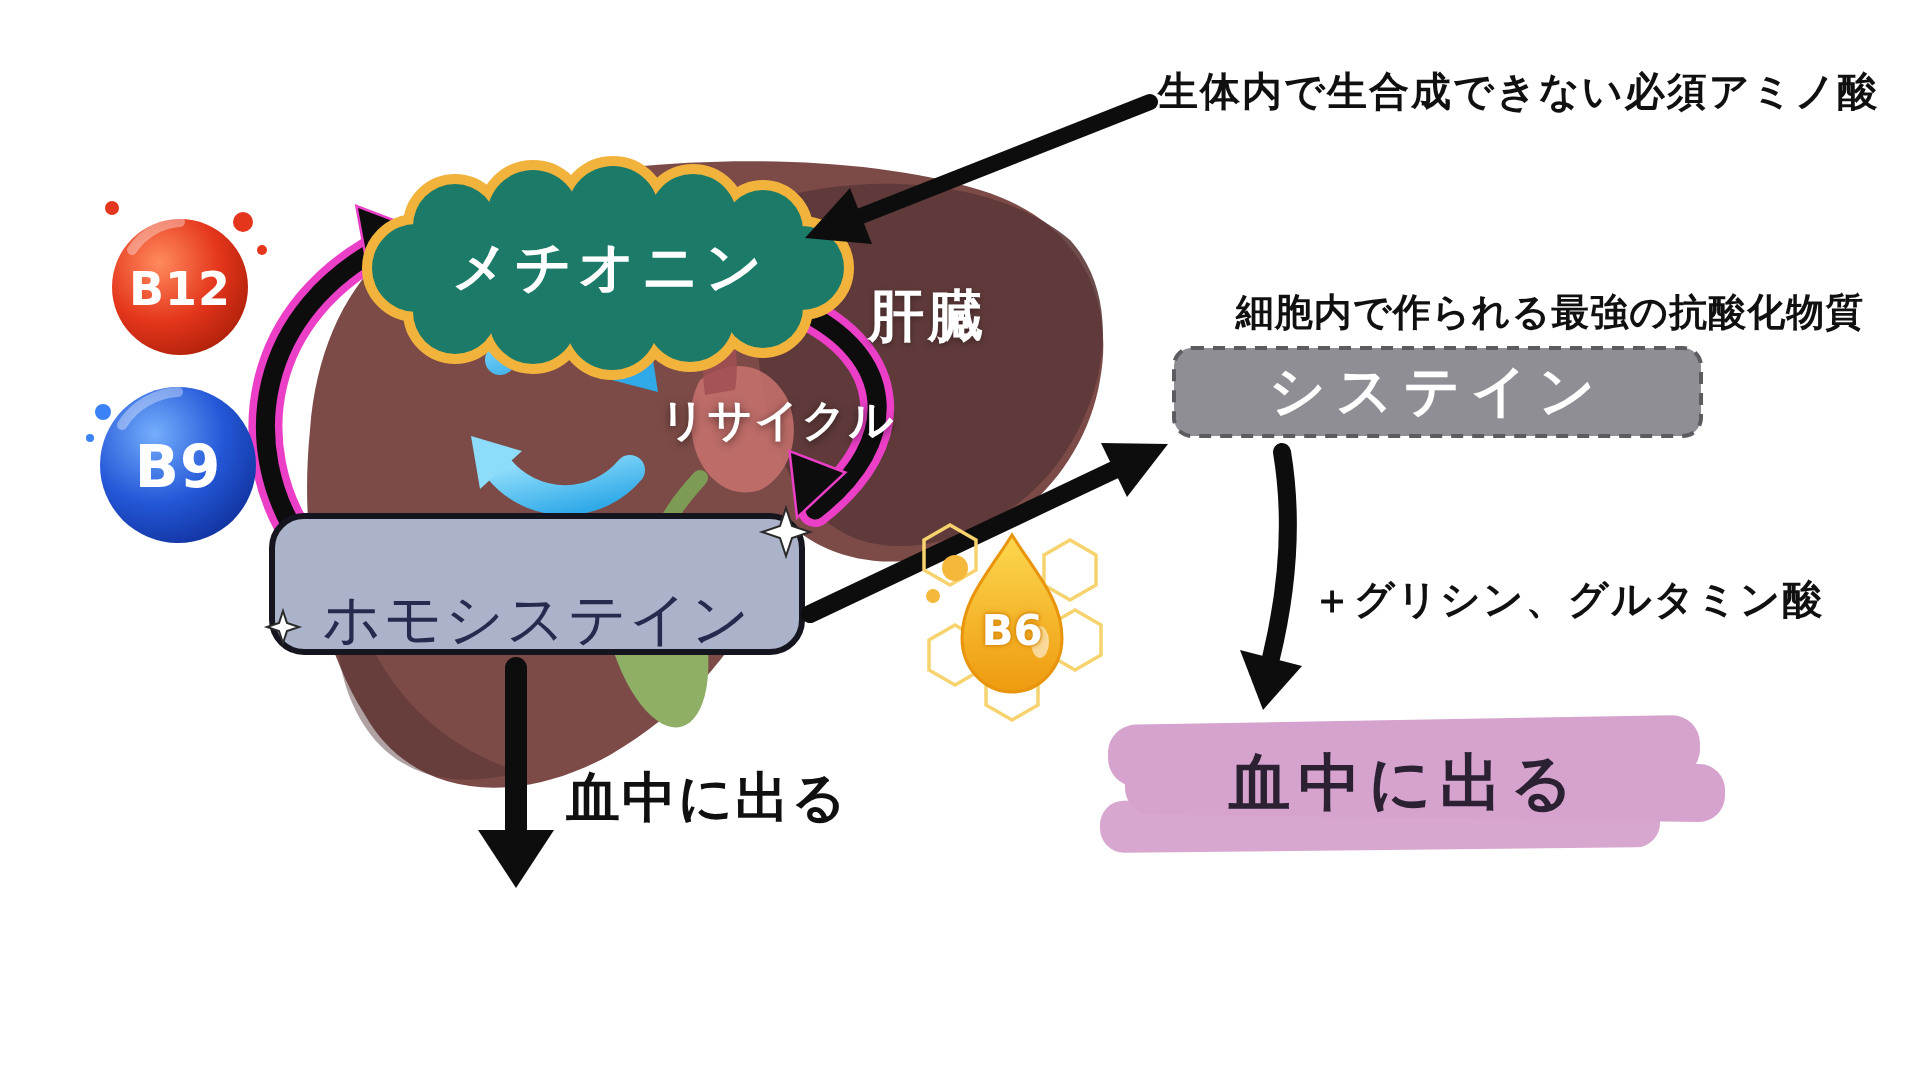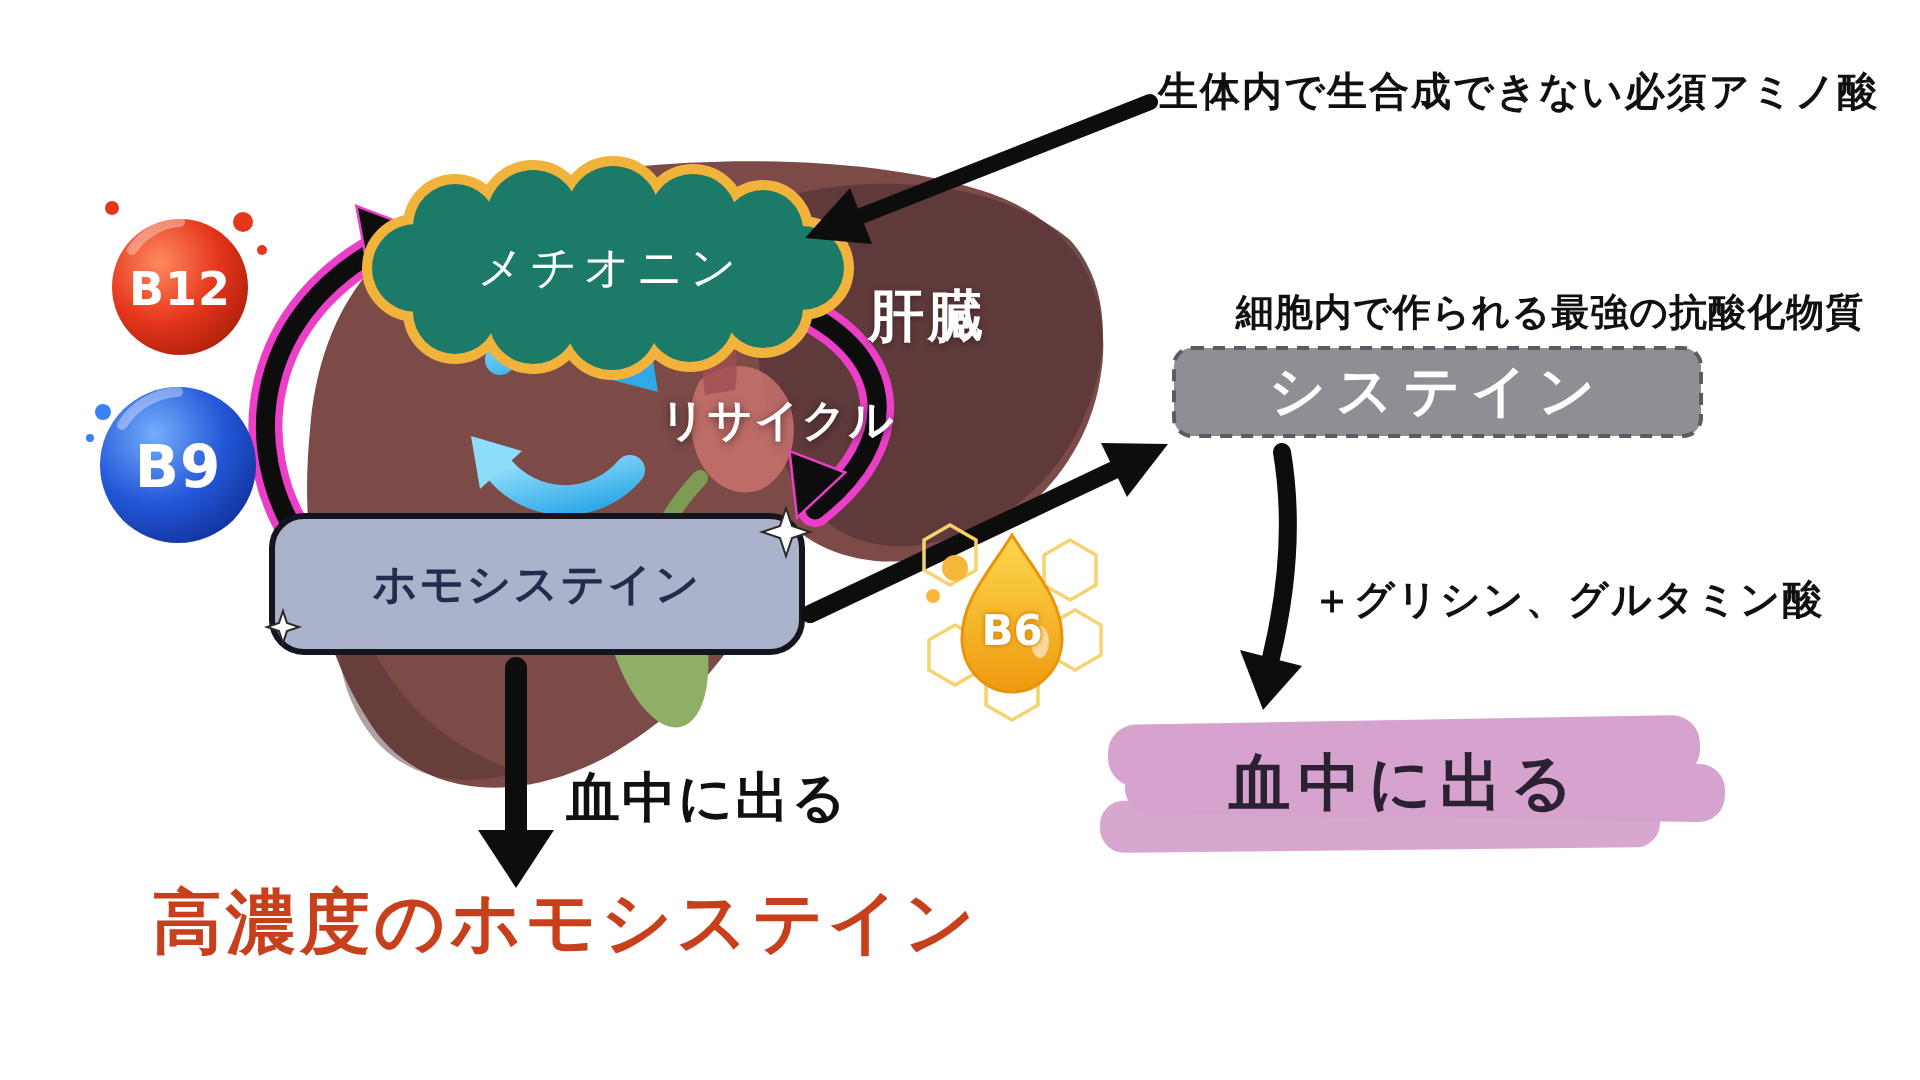--- a/index.html
+++ b/index.html
@@ -7,23 +7,23 @@
     position:relative;width:1920px;height:1080px;background:#ffffff;overflow:hidden;
     font-family:"DejaVu Sans","Liberation Sans",sans-serif;
     border-radius:17px;
   }
   .layer-svg{position:absolute;left:0;top:0;width:1920px;height:1080px;}
   .label{position:absolute;white-space:nowrap;z-index:5;}
   .centered{transform:translate(-50%,-50%);}
   .anno{font-size:40px;color:#101010;font-weight:600;letter-spacing:2px;}
   .anno-small{font-size:38px;color:#101010;font-weight:600;letter-spacing:1px;margin-left:20px;}
   .liver-lab{font-size:56px;font-weight:900;color:#ffffff;letter-spacing:4px;text-shadow:0 2px 6px rgba(0,0,0,.35);}
-  .meth-lab{font-size:46px;font-weight:400;color:#ffffff;letter-spacing:6px;}
+  .meth-lab{font-size:56px;font-weight:700;color:#ffffff;letter-spacing:6px;}
   .recycle-lab{font-size:44px;font-weight:900;color:#ffffff;letter-spacing:2px;text-shadow:0 2px 8px rgba(0,0,0,.55);}
-  .homo-lab{font-size:44px;font-weight:700;color:#242b4e;letter-spacing:2px;}
+  .homo-lab{font-size:58px;font-weight:400;color:#242b4e;letter-spacing:2px;margin-top:36px;}
   .cys-lab{font-size:56px;font-weight:900;color:#ffffff;letter-spacing:10px;}
   .glut-lab{font-size:62px;font-weight:900;color:#2b2133;letter-spacing:8px;}
   .high-lab{font-size:70px;font-weight:900;color:#c8401b;letter-spacing:4px;}
   .b12-lab{font-size:46px;font-weight:900;color:#ffffff;letter-spacing:1px;}
   .b9-lab{font-size:58px;font-weight:900;color:#ffffff;letter-spacing:1px;}
   .b6-lab{font-size:42px;font-weight:700;color:#ffffff;
           text-shadow:0 0 3px #d98a0a,0 0 3px #d98a0a,0 0 6px #d98a0a;}
 </style>
 </head>
 <body>
@@ -195,21 +195,20 @@
   <div class="label anno-small centered" style="left:1530px;top:312px;">細胞内で作られる最強の抗酸化物質</div>
 
   <div class="label cys-lab centered" style="left:1437px;top:392px;">システイン</div>
 
   <div class="label anno" style="left:1312px;top:556px;margin-top:16px;">＋グリシン、グルタミン酸</div>
 
   <div class="label glut-lab centered" style="left:1405px;top:783px;">血中に出る</div>
 
   <div class="label anno" style="left:566px;top:762px;font-size:54px;">血中に出る</div>
 
-  <div class="label high-lab" style="left:152px;top:876px;">高濃度のホモシステイン</div>
 
   <div class="label b12-lab centered" style="left:180px;top:289px;">B12</div>
 
   <div class="label b9-lab centered" style="left:178px;top:467px;">B9</div>
 
   <div class="label b6-lab centered" style="left:1012px;top:630px;">B6</div>
 
 </div>
 
 </body></html>

